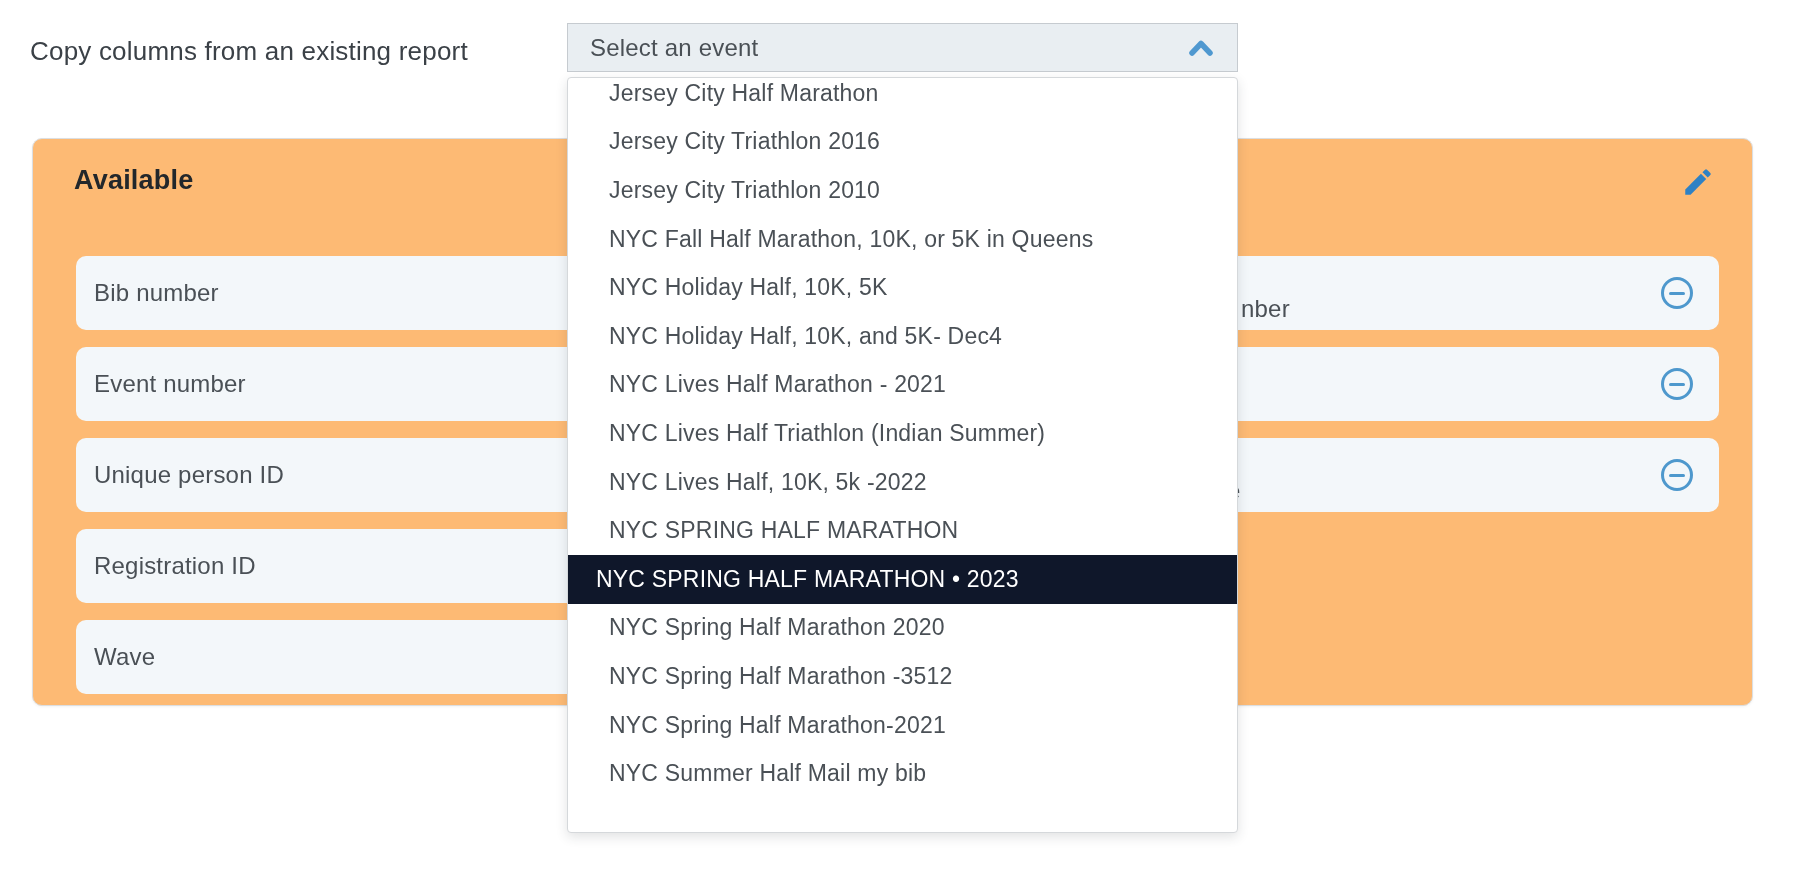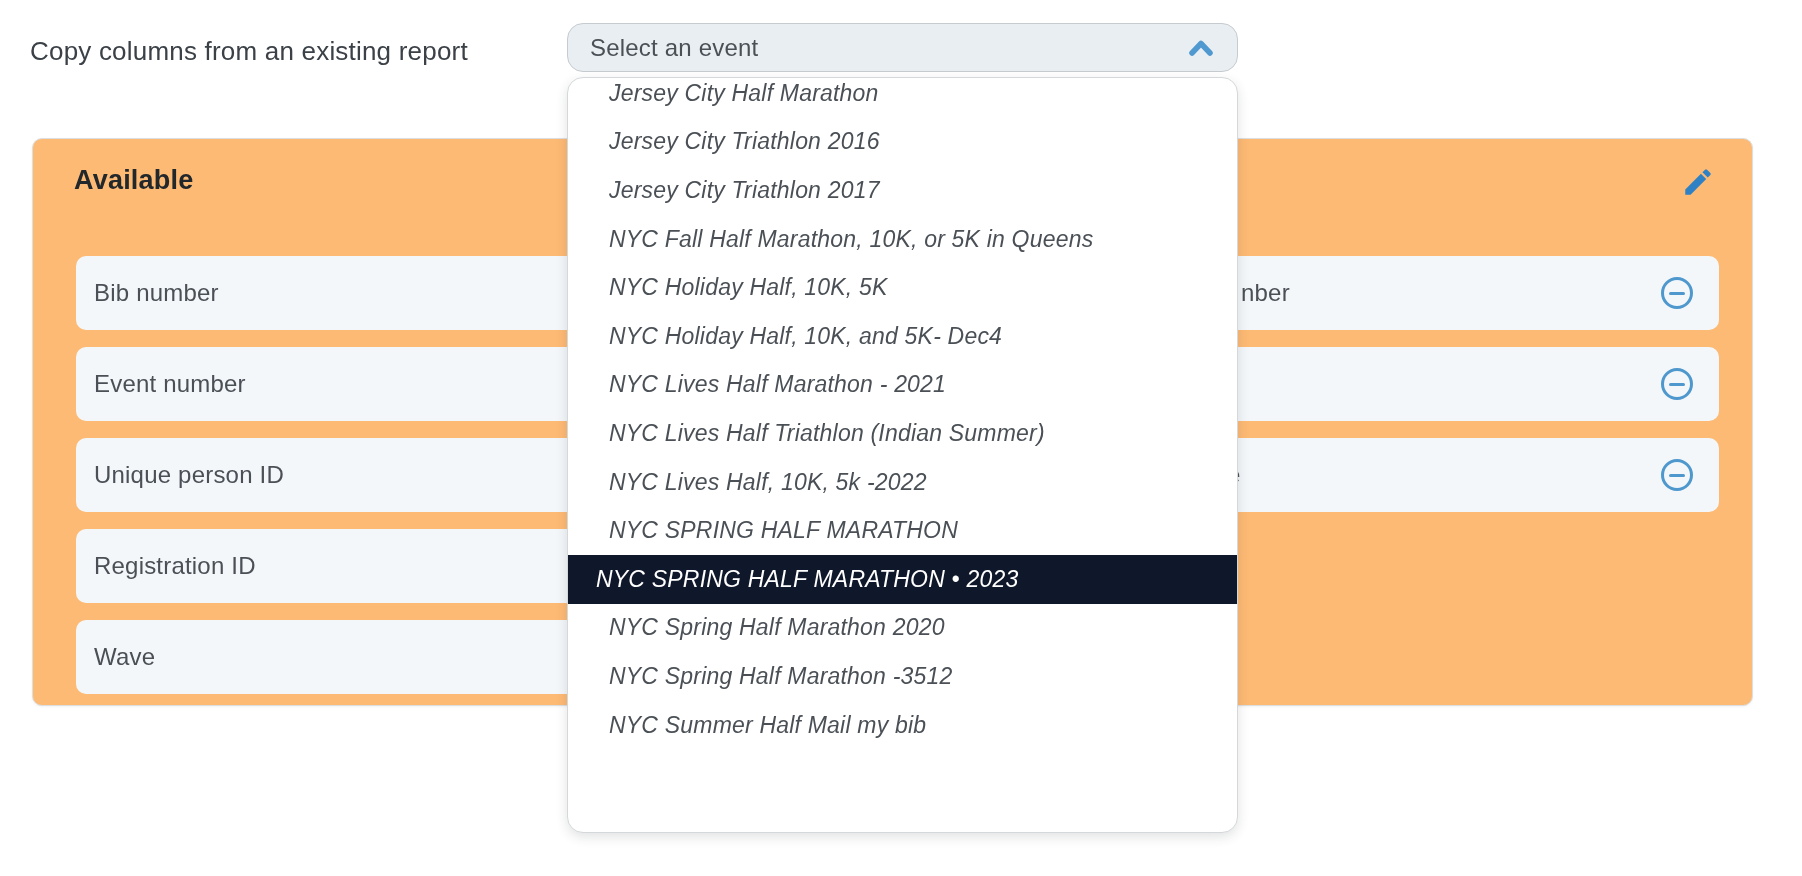--- a/index.html
+++ b/index.html
@@ -5,49 +5,49 @@
   * { margin:0; padding:0; box-sizing:border-box; }
   html,body { width:1802px; height:876px; background:#ffffff;
               font-family:"Liberation Sans", sans-serif; }
   .stage { position:relative; width:1802px; height:876px; overflow:hidden; background:#fff; }
 
   
   .form-label { position:absolute; left:30px; top:30px; height:42px; line-height:42px;
                 font-size:26px; color:#3b4147; letter-spacing:0.2px;text-align:right; }
 
   .select-box { position:absolute; left:567px; top:23px; width:671px; height:49px;
-                background:#e9eef2; border:1px solid #c6cbd0; border-radius:16px;
+                background:#e9eef2; border:1px solid #c6cbd0; border-radius:0;
                 z-index:30; display:flex; align-items:center; }
   .select-placeholder { margin-left:22px; font-size:24px; color:#4a5056; letter-spacing:0.2px; }
   .select-chevron { position:absolute; right:24px; top:15px; width:24px; height:18px; }
 
   
   .dropdown { position:absolute; left:567px; top:77px; width:671px; height:756px;
-              background:#ffffff; border:1px solid #d5d8db; border-radius:16px;
-              box-shadow:0 4px 12px rgba(40,50,60,.14); overflow:hidden; z-index:40;font-style:italic; }
+              background:#ffffff; border:1px solid #d5d8db; border-radius:4px;
+              box-shadow:0 4px 12px rgba(40,50,60,.14); overflow:hidden; z-index:40; }
   .dropdown-inner { margin-top:-9px; }
   .dd-item { height:48.6px; display:flex; align-items:center; padding-left:41px;
              font-size:23px; color:#4a5056; letter-spacing:0.2px; white-space:nowrap;
              cursor:pointer; }
   .dd-item.highlighted { background:#0f172a; color:#ffffff;padding-left:28px; }
 
   
   .panel { position:absolute; left:32px; top:138px; width:1721px; height:568px;
            background:#fdba74; border:1px solid #dcdee0; border-radius:10px;
            box-shadow:0 1px 3px rgba(0,0,0,.05); z-index:10; }
   .panel-title { position:absolute; left:41px; top:26px; font-size:27px; font-weight:bold;
                  color:#22272b; letter-spacing:0.2px; }
   .edit-btn { position:absolute; right:37px; top:26px; width:34px; height:34px; cursor:pointer; }
 
   .row { position:absolute; height:74px; background:#f3f7fa; border-radius:10px; }
   .row-label { position:absolute; left:18px; top:0; height:74px; line-height:74px;
                font-size:24px; color:#4a5056; letter-spacing:0.2px; white-space:nowrap; }
   .avail-row { left:43px; width:985px; }
   .sel-row   { left:903px; width:783px; }
-  .frag { position:absolute; top:0; height:74px; line-height:74px;
+  .frag { position:absolute; top:16px; height:74px; line-height:74px;
           font-size:24px; color:#4a5056; letter-spacing:0.2px; white-space:nowrap; }
   .frag-0 { left:305px; }
   .frag-2 { left:291px; }
 
   .minus-btn { position:absolute; right:26px; top:21px; width:32px; height:32px;
                border:3px solid #4e98cd; border-radius:50%; cursor:pointer; }
   .minus-btn::after { content:""; position:absolute; left:5px; top:11.5px;
                       width:16px; height:3px; background:#4e98cd; border-radius:2px; }
 
   .r0 { top:117px; } .r1 { top:208px; } .r2 { top:299px; } .r3 { top:390px; } .r4 { top:481px; }
@@ -104,28 +104,29 @@
     <div class="row sel-row r2">
       <span class="frag frag-2">e</span>
       <span class="minus-btn"></span>
     </div>
   </div>
 
   <div class="dropdown">
     <div class="dropdown-inner">
       <div class="dd-item">Jersey City Half Marathon</div>
       <div class="dd-item">Jersey City Triathlon 2016</div>
-      <div class="dd-item">Jersey City Triathlon 2017</div>
+      <div class="dd-item">Jersey City Triathlon 2010</div>
       <div class="dd-item">NYC Fall Half Marathon, 10K, or 5K in Queens</div>
       <div class="dd-item">NYC Holiday Half, 10K, 5K</div>
       <div class="dd-item">NYC Holiday Half, 10K, and 5K- Dec4</div>
       <div class="dd-item">NYC Lives Half Marathon - 2021</div>
       <div class="dd-item">NYC Lives Half Triathlon (Indian Summer)</div>
       <div class="dd-item">NYC Lives Half, 10K, 5k -2022</div>
       <div class="dd-item">NYC SPRING HALF MARATHON</div>
       <div class="dd-item highlighted">NYC SPRING HALF MARATHON • 2023</div>
       <div class="dd-item">NYC Spring Half Marathon 2020</div>
       <div class="dd-item">NYC Spring Half Marathon -3512</div>
+      <div class="dd-item">NYC Spring Half Marathon-2021</div>
       <div class="dd-item">NYC Summer Half Mail my bib</div>
     </div>
   </div>
 
 </div>
 
 </body></html>

